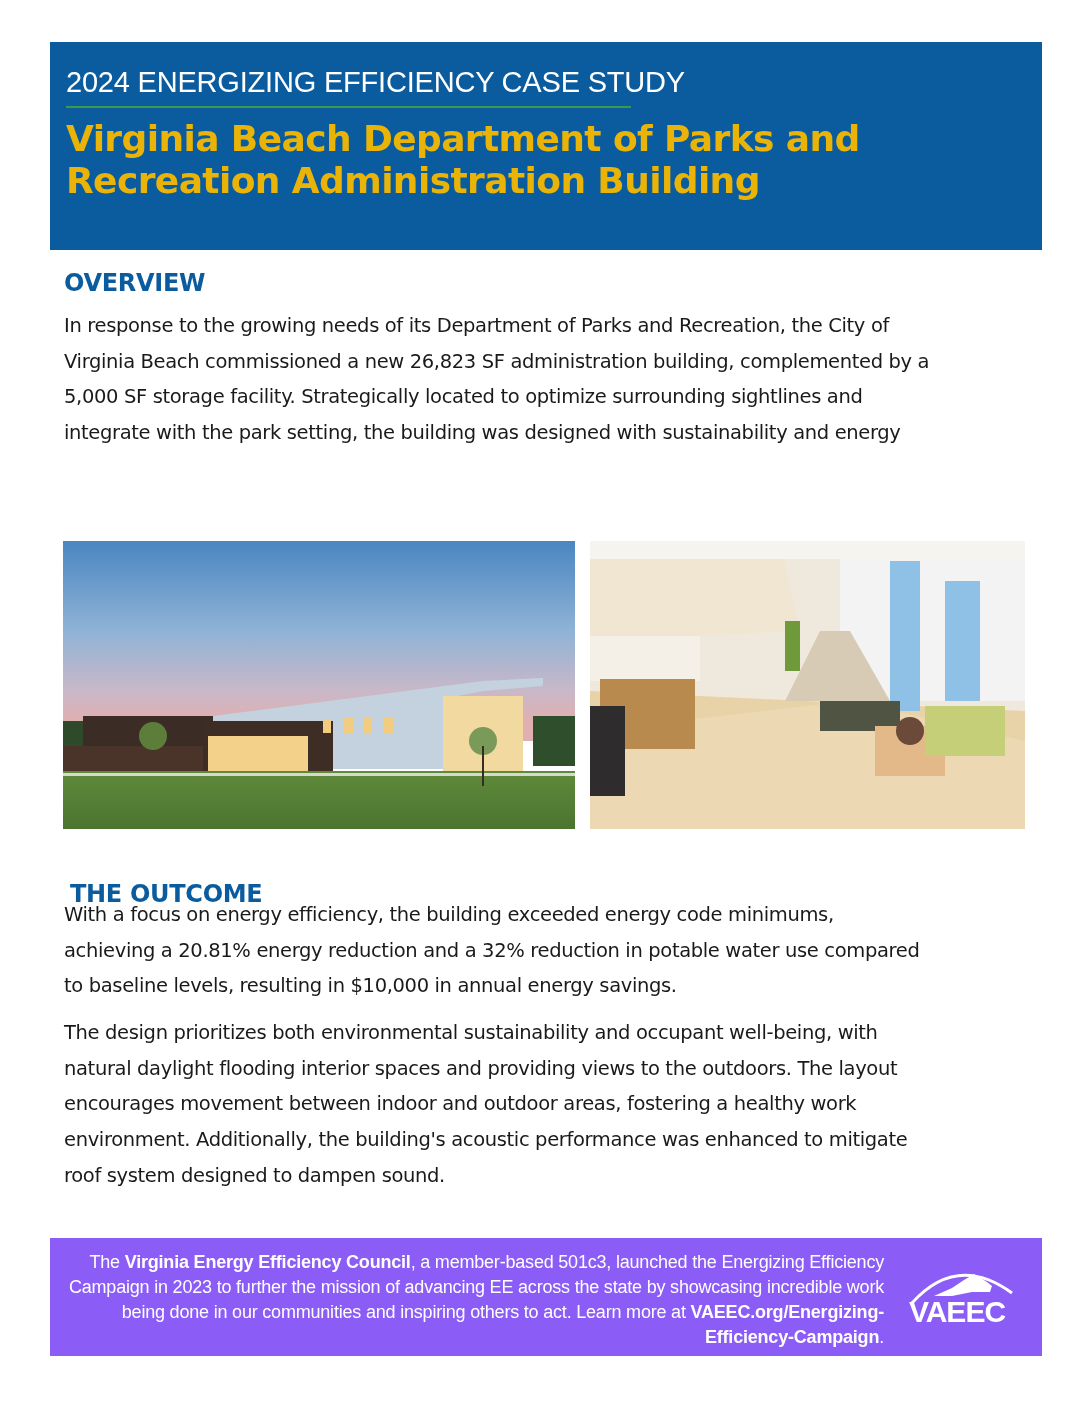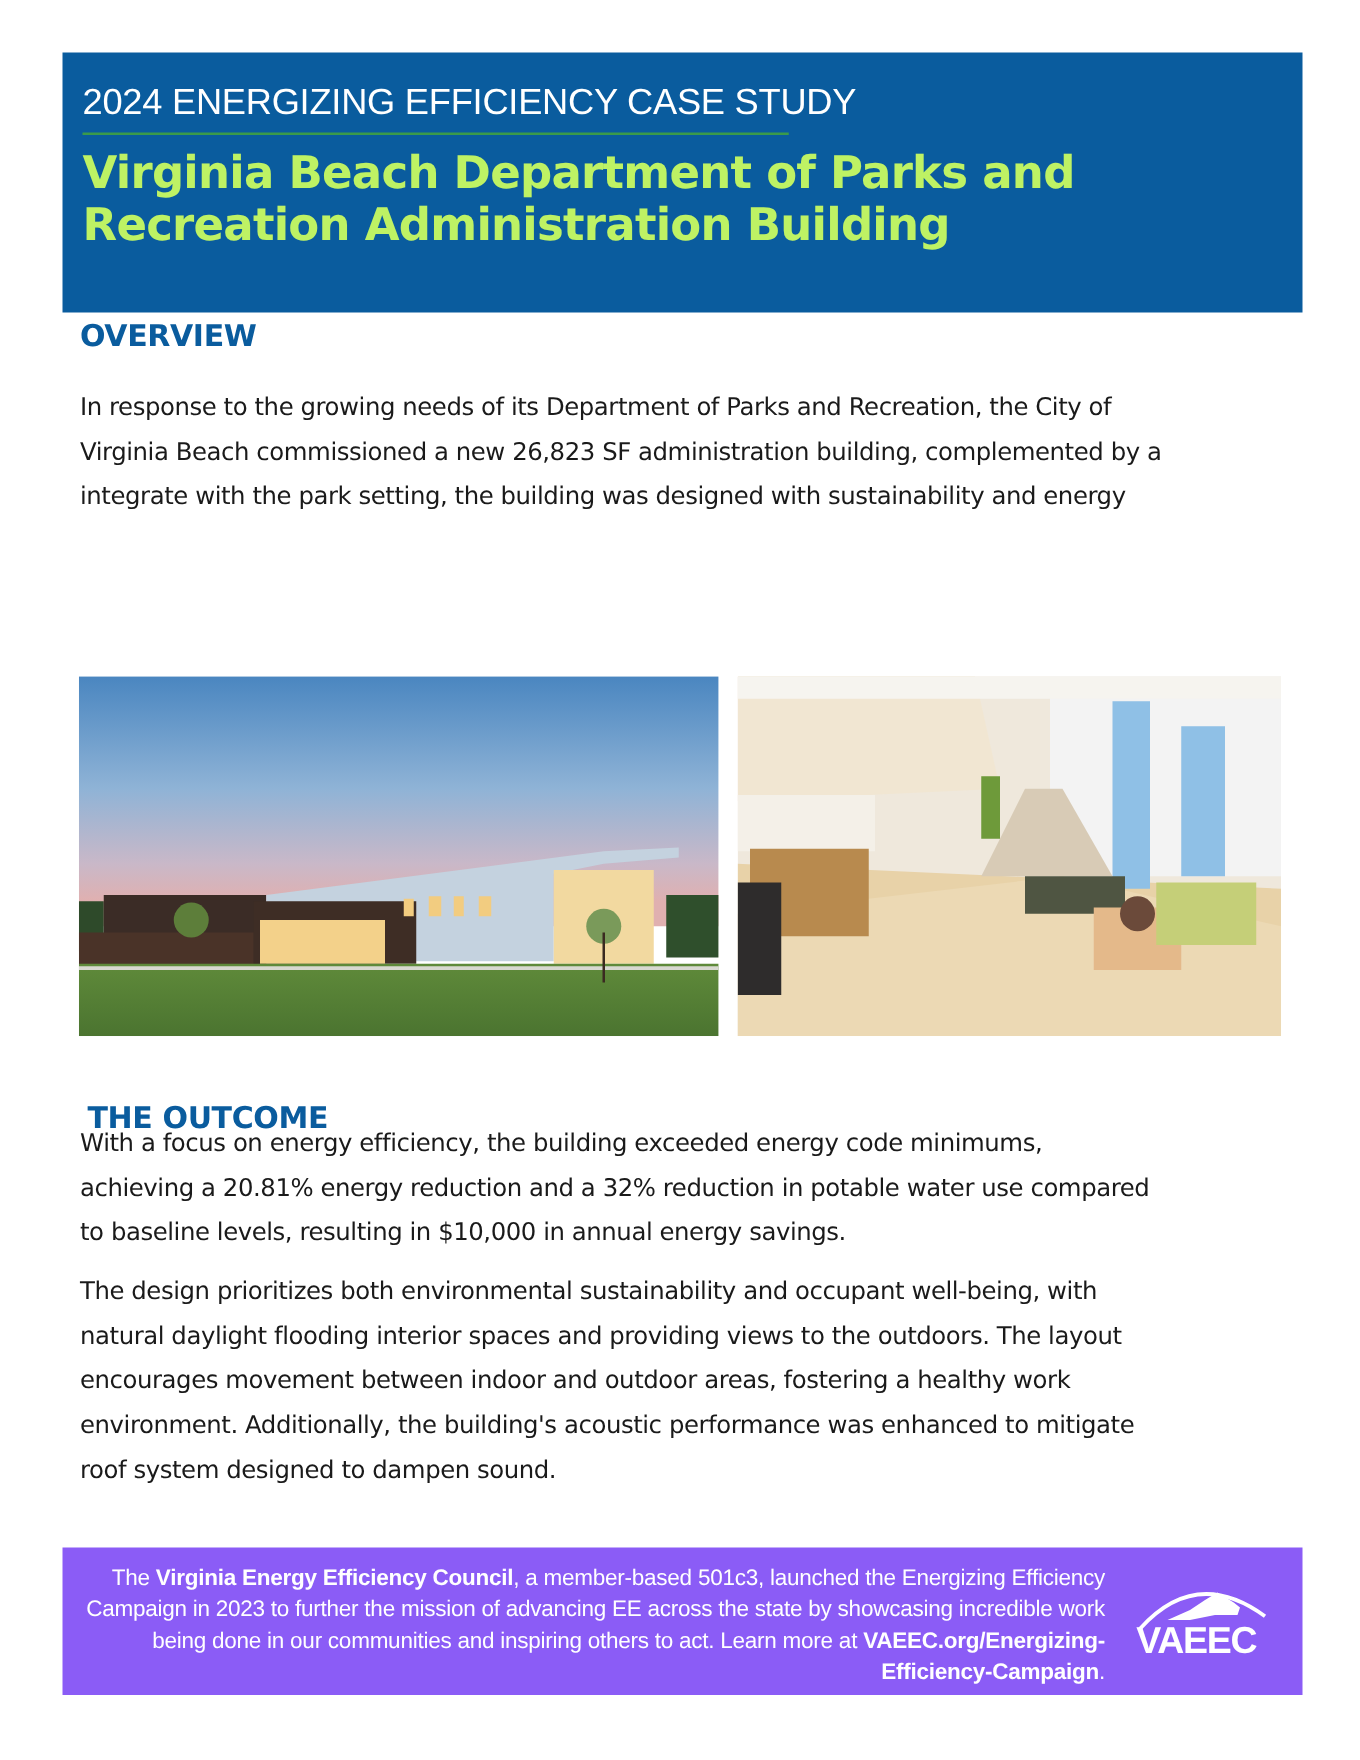--- a/index.html
+++ b/index.html
@@ -3,21 +3,21 @@
   <meta charset="utf-8">
   <style>
     html, body { margin: 0; padding: 0; background: #ffffff; }
     body { width: 1088px; height: 1408px; position: relative; overflow: hidden;
            font-family: "DejaVu Sans", sans-serif; color: #1a1a1a; }
     .header { position: absolute; left: 50px; top: 42px; width: 992px; height: 208px;
               background: #0a5c9e; box-sizing: border-box; padding: 22px 0 0 16px; }
     .kicker { color: #ffffff; font-family: "Liberation Sans", sans-serif; font-size: 29px;
               letter-spacing: -0.2px; line-height: 36px; }
     .green-rule { width: 565px; height: 2px; background: #3a9a4a; margin: 6px 0 10px 0; }
-    .title { color: #bef264; font-family: "DejaVu Sans", sans-serif; font-weight: bold;
+    .title { color: #eab308; font-family: "DejaVu Sans", sans-serif; font-weight: bold;
              font-size: 36px; line-height: 42px; letter-spacing: -0.6px; }
     .section-h { position: absolute; font-weight: bold; color: #0a5c9e; font-size: 24px;
                  letter-spacing: -0.3px; }
     .body-text { position: absolute; left: 64px; width: 975px; font-size: 19.5px;
                  line-height: 35.7px; color: #1a1a1a; letter-spacing: -0.35px; margin: 0; }
     .photo { position: absolute; overflow: hidden; }
     .photo svg { display: block; width: 100%; height: 100%; }
     .footer { position: absolute; left: 50px; top: 1238px; width: 992px; height: 118px;
               background: #8b5cf6; box-sizing: border-box; padding: 12px 0 0 14px; text-align: right; }
     .footer-text { color: #ffffff; font-family: "Liberation Sans", sans-serif; font-size: 18px;
@@ -30,24 +30,25 @@
 
 <div class="header">
   <div class="kicker">2024 ENERGIZING EFFICIENCY CASE STUDY</div>
   <div class="green-rule"></div>
   <div class="title">
     <div>Virginia Beach Department of Parks and</div>
     <div>Recreation Administration Building</div>
   </div>
 </div>
 
-<div class="section-h" style="left:64px; top:255px;">OVERVIEW</div>
+<div class="section-h" style="left:64px; top:269px;">OVERVIEW</div>
 <div class="body-text" style="top:308px;">
   <div>In response to the growing needs of its Department of Parks and Recreation, the City of</div>
   <div>Virginia Beach commissioned a new 26,823 SF administration building, complemented by a</div>
+  <div>5,000 SF storage facility. Strategically located to optimize surrounding sightlines and</div>
   <div>integrate with the park setting, the building was designed with sustainability and energy</div>
 </div>
 
 <div class="photo" style="left:63px; top:541px; width:512px; height:288px;" title="Exterior of the administration building at dusk">
   <svg viewBox="0 0 512 288" preserveAspectRatio="none">
     <defs>
       <linearGradient id="sky" x1="0" y1="0" x2="0" y2="1">
         <stop offset="0" stop-color="#4a86c0"></stop>
         <stop offset="0.45" stop-color="#8fb3d6"></stop>
         <stop offset="0.75" stop-color="#c9b8c8"></stop>

